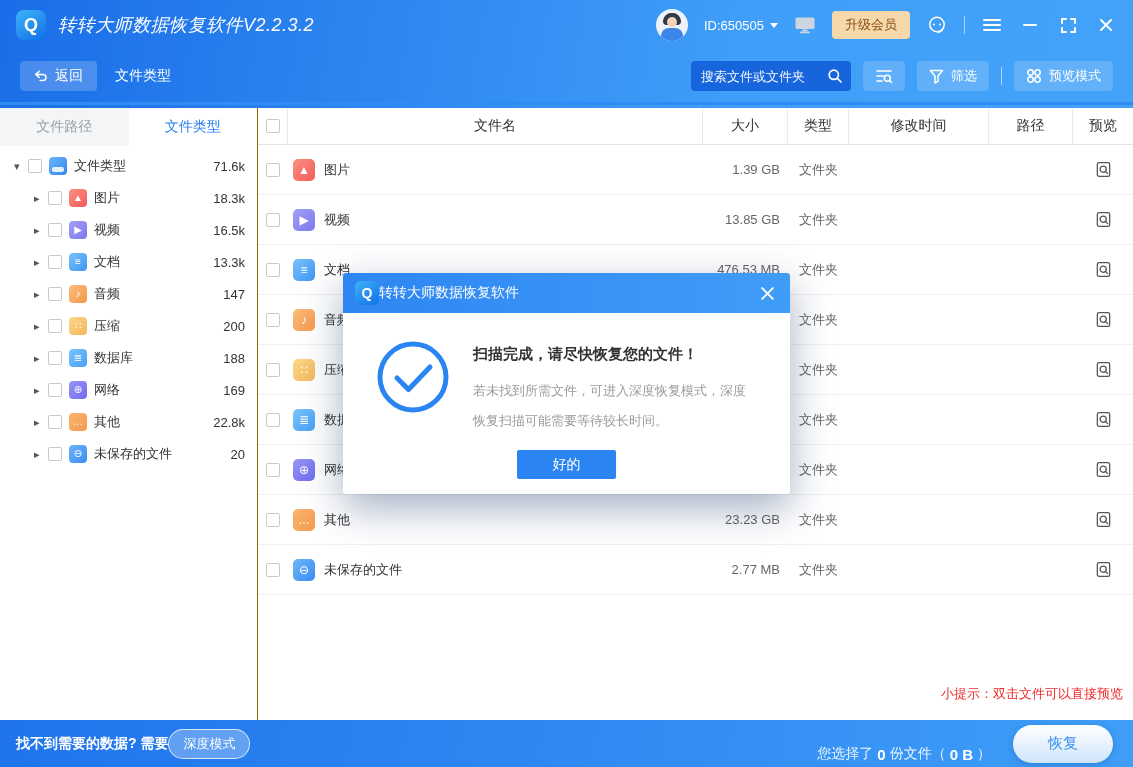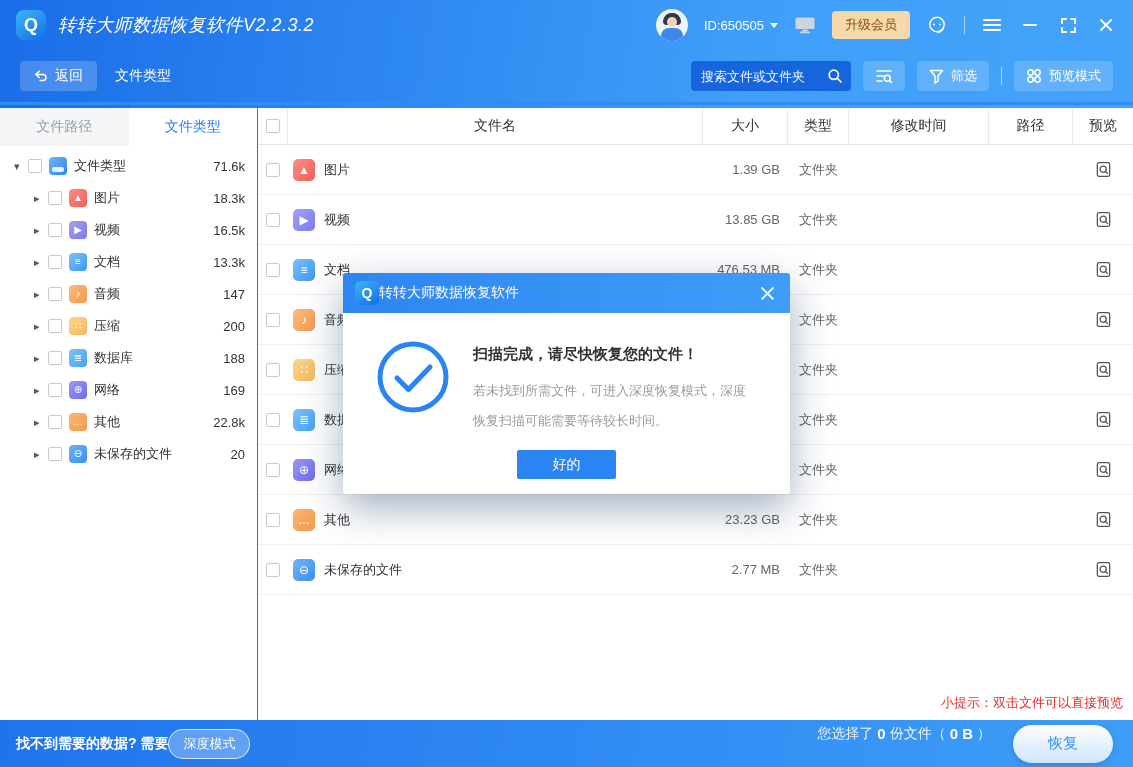--- a/index.html
+++ b/index.html
@@ -77,28 +77,28 @@
   .col-mtime { width:140px; flex:0 0 auto; }
   .col-path { width:84px; flex:0 0 auto; }
   .col-prev { width:60px; flex:0 0 auto; }
   .trow { display:flex; align-items:center; height:50px; border-bottom:1px solid #f0f0f0; }
   .trow .col-name { display:flex; align-items:center; padding-left:5px; }
   .ficon.big { width:22px; height:22px; border-radius:5px; margin-left:0; font-size:12px; }
   .rname { margin-left:9px; font-size:13px; color:#333; }
   .rsize { text-align:right; padding-right:8px; font-size:13px; color:#666; }
   .rtype { text-align:center; font-size:13px; color:#666; }
   .prev-btn { display:flex; align-items:center; justify-content:center; width:100%; cursor:pointer; }
-  .hint { position:absolute; right:10px; bottom:8px; font-size:13px; color:#f02a2a; }
+  .hint { position:absolute; right:10px; bottom:17px; font-size:13px; color:#f02a2a; }
 
   
   .footer { height:47px; background:linear-gradient(100deg,#1f74ec,#3f9ef8); display:flex; align-items:center; padding:0 16px; color:#fff; }
   .f-left { display:flex; align-items:center; font-size:14px; font-weight:bold; }
   .deep-btn { background:rgba(255,255,255,.28); border:1px solid rgba(255,255,255,.75); color:#fff; font-size:13px;
               padding:5px 14px; border-radius:15px; cursor:pointer; font-weight:normal; }
-  .f-right { margin-left:auto; display:flex; align-items:flex-start; font-size:14px; color:#eaf4ff; }
+  .f-right { margin-left:auto; display:flex; align-items:flex-end; font-size:14px; color:#eaf4ff; }
   .f-right b { color:#fff; margin:0 4px; font-size:15px; }
   .recover-btn { margin-left:22px; margin-right:4px; width:100px; height:38px; border:none; border-radius:19px;
                  background:linear-gradient(180deg,#ffffff,#cfe5fb); color:#3d93f3; font-size:15px; cursor:pointer;
                  box-shadow:0 2px 6px rgba(10,60,130,.25); }
 
   
   .dialog { position:absolute; left:343px; top:273px; width:447px; height:221px; background:#fff; border-radius:3px;
             box-shadow:0 14px 40px rgba(15,45,95,.38); z-index:50; overflow:hidden; }
   .dlg-head { height:40px; background:linear-gradient(90deg,#2e86f2,#3f9df8); display:flex; align-items:center; padding:0 12px; color:#fff; }
   .dlg-logo { width:24px; height:24px; border-radius:6px; background:linear-gradient(145deg,#3fb4fa,#0f6fe6);

